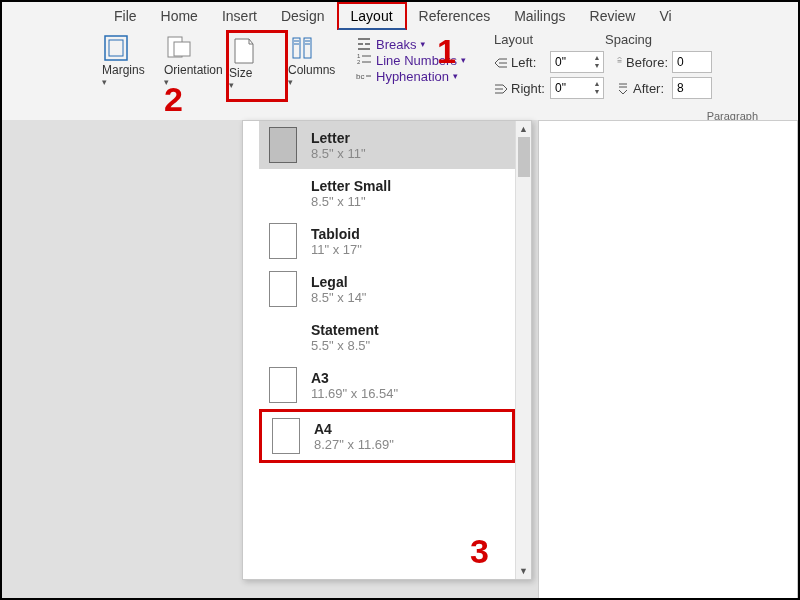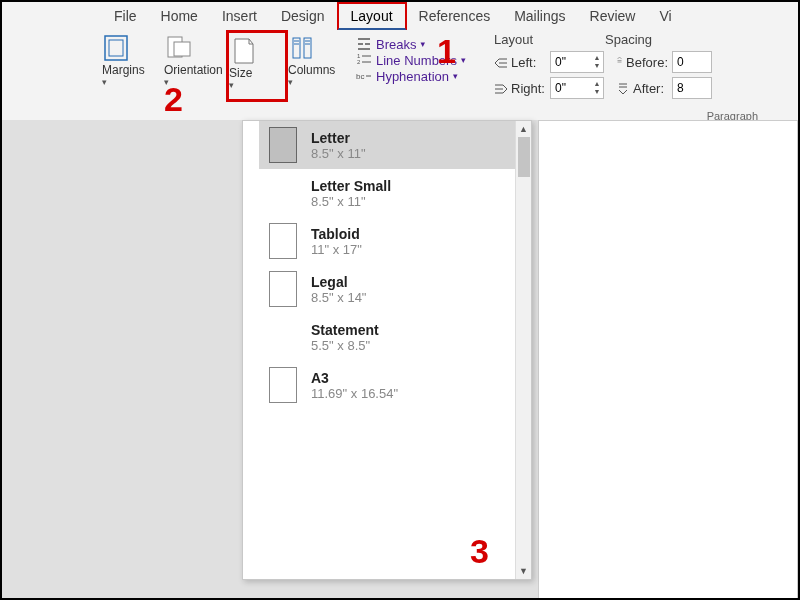--- a/index.html
+++ b/index.html
@@ -255,20 +255,27 @@
             <span class="sz">5.5" x 8.5"</span>
           </div>
         </div>
         <div class="dd-item">
           <div class="page-ic"></div>
           <div class="txt">
             <span class="nm">A3</span>
             <span class="sz">11.69" x 16.54"</span>
           </div>
         </div>
+        <div class="dd-item mark">
+          <div class="page-ic"></div>
+          <div class="txt">
+            <span class="nm">A4</span>
+            <span class="sz">8.27" x 11.69"</span>
+          </div>
+        </div>
       </div>
     <div class="scrollbar">
       <div class="btn">▲</div>
       <div class="thumb"></div>
       <div class="btn" style="position:absolute;bottom:0;width:100%">▼</div>
     </div>
   </div>
 
   <div class="anno n1">1</div>
   <div class="anno n2">2</div>

